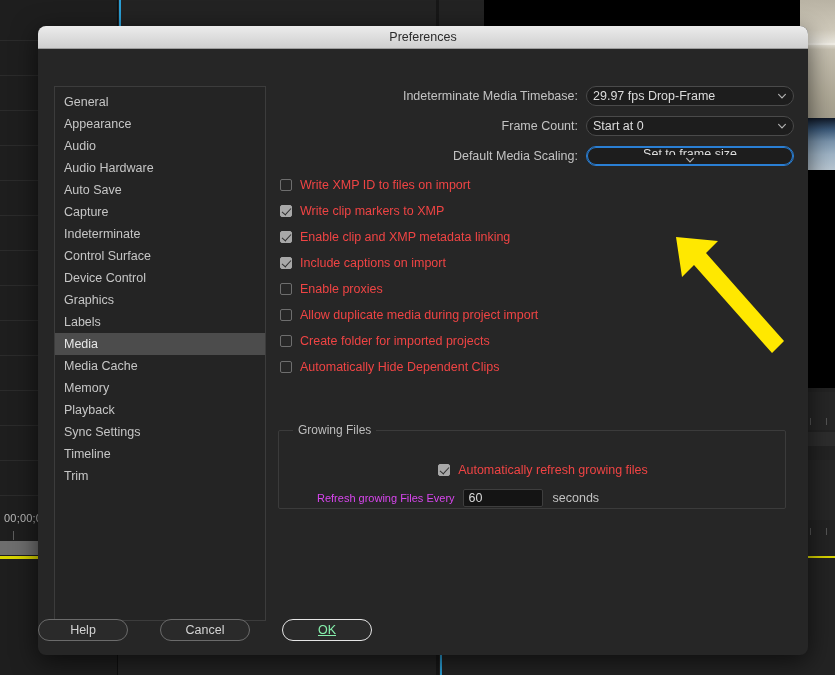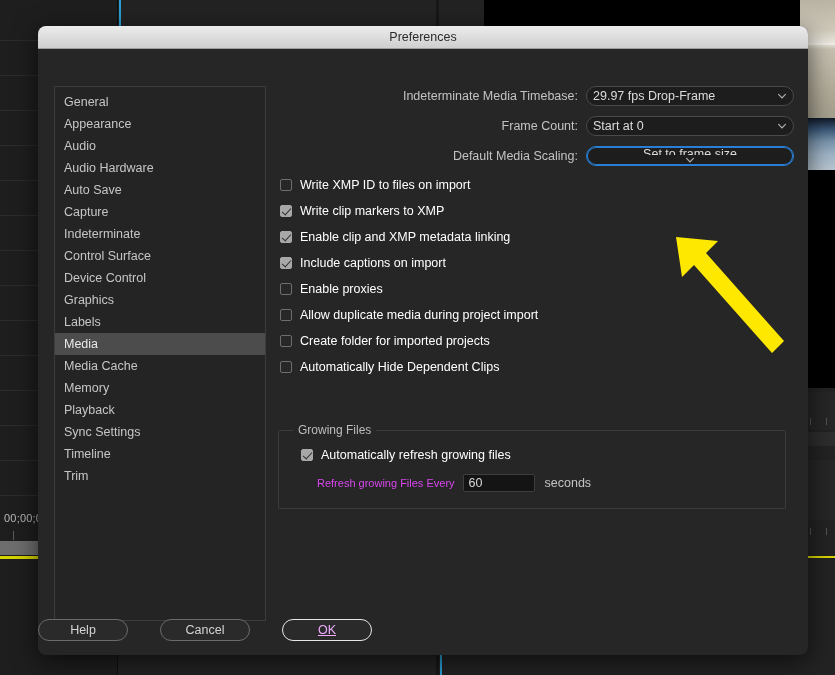--- a/index.html
+++ b/index.html
@@ -161,41 +161,41 @@
     background: #272727; margin-right: 8px;
     position: relative; cursor: pointer;
   }
   .cb.checked { background: #a8a8a8; border-color: #a8a8a8; }
   .cb.checked::after {
     content: ""; position: absolute;
     left: 3px; top: 0px; width: 4px; height: 8px;
     border: solid #303030; border-width: 0 1.6px 1.6px 0;
     transform: rotate(42deg);
   }
-  .cb-label { color: #ffffff; font-size: 12.5px; white-space: nowrap; cursor: default; }
+  .cb-label { color: #ef4444; font-size: 12.5px; white-space: nowrap; cursor: default; }
 
   
   #growing {
     position: absolute; left: 240px; top: 381px;
     width: 508px; height: 79px;
     border: 1px solid #3b3b3b; border-radius: 2px;
   }
   #growing-legend {
     position: absolute; left: 14px; top: -8px;
     background: #262626; padding: 0 5px;
     color: #bdbdbd; font-size: 12px;
   }
-  #growing .cb-row { margin: 15px 0 0 20px; }
+  #growing .cb-row { margin: 30px 0 0 20px; justify-content: center; }
   .refresh-row {
     display: flex; align-items: center;
     margin: 10px 0 0 38px;
   }
   .refresh-label { color: #d946ef; font-size: 11px; margin-right: 8px; }
   .num-input {
-    width: 72px; height: 18px;
+    width: 80px; height: 18px;
     background: #141414; border: 1px solid #3e3e3e; border-radius: 2px;
     color: #d8d8d8; font-size: 12.5px;
     padding: 0 5px; line-height: 16px;
     font-family: "Liberation Sans", sans-serif;
   }
   .refresh-unit { color: #c3c3c3; font-size: 12.5px; margin-left: 10px; }
 
   
   #btnbar {
     position: absolute; left: 0; top: 570px; width: 770px;
@@ -204,21 +204,21 @@
   }
   .pill {
     min-width: 90px; height: 22px;
     border-radius: 11px;
     border: 1px solid #6b6b6b;
     background: #2a2a2a;
     color: #d3d3d3; font-size: 12.5px;
     display: flex; align-items: center; justify-content: center;
     cursor: pointer; user-select: none;
   }
-  .pill.primary { border: 1.5px solid #e6e6e6; color: #f0abfc; text-decoration: underline; }
+  .pill.primary { border: 1.5px solid #e6e6e6; color: #86efac; text-decoration: underline; }
 
   
   #arrow { position: absolute; left: 630px; top: 170px; width: 130px; height: 145px; pointer-events: none; }
 </style>
 </head>
 <body>
 
 <div id="app-bg">
   <div class="bg-panel-left"></div>
   <div class="bg-hr" style="top:40px"></div>

